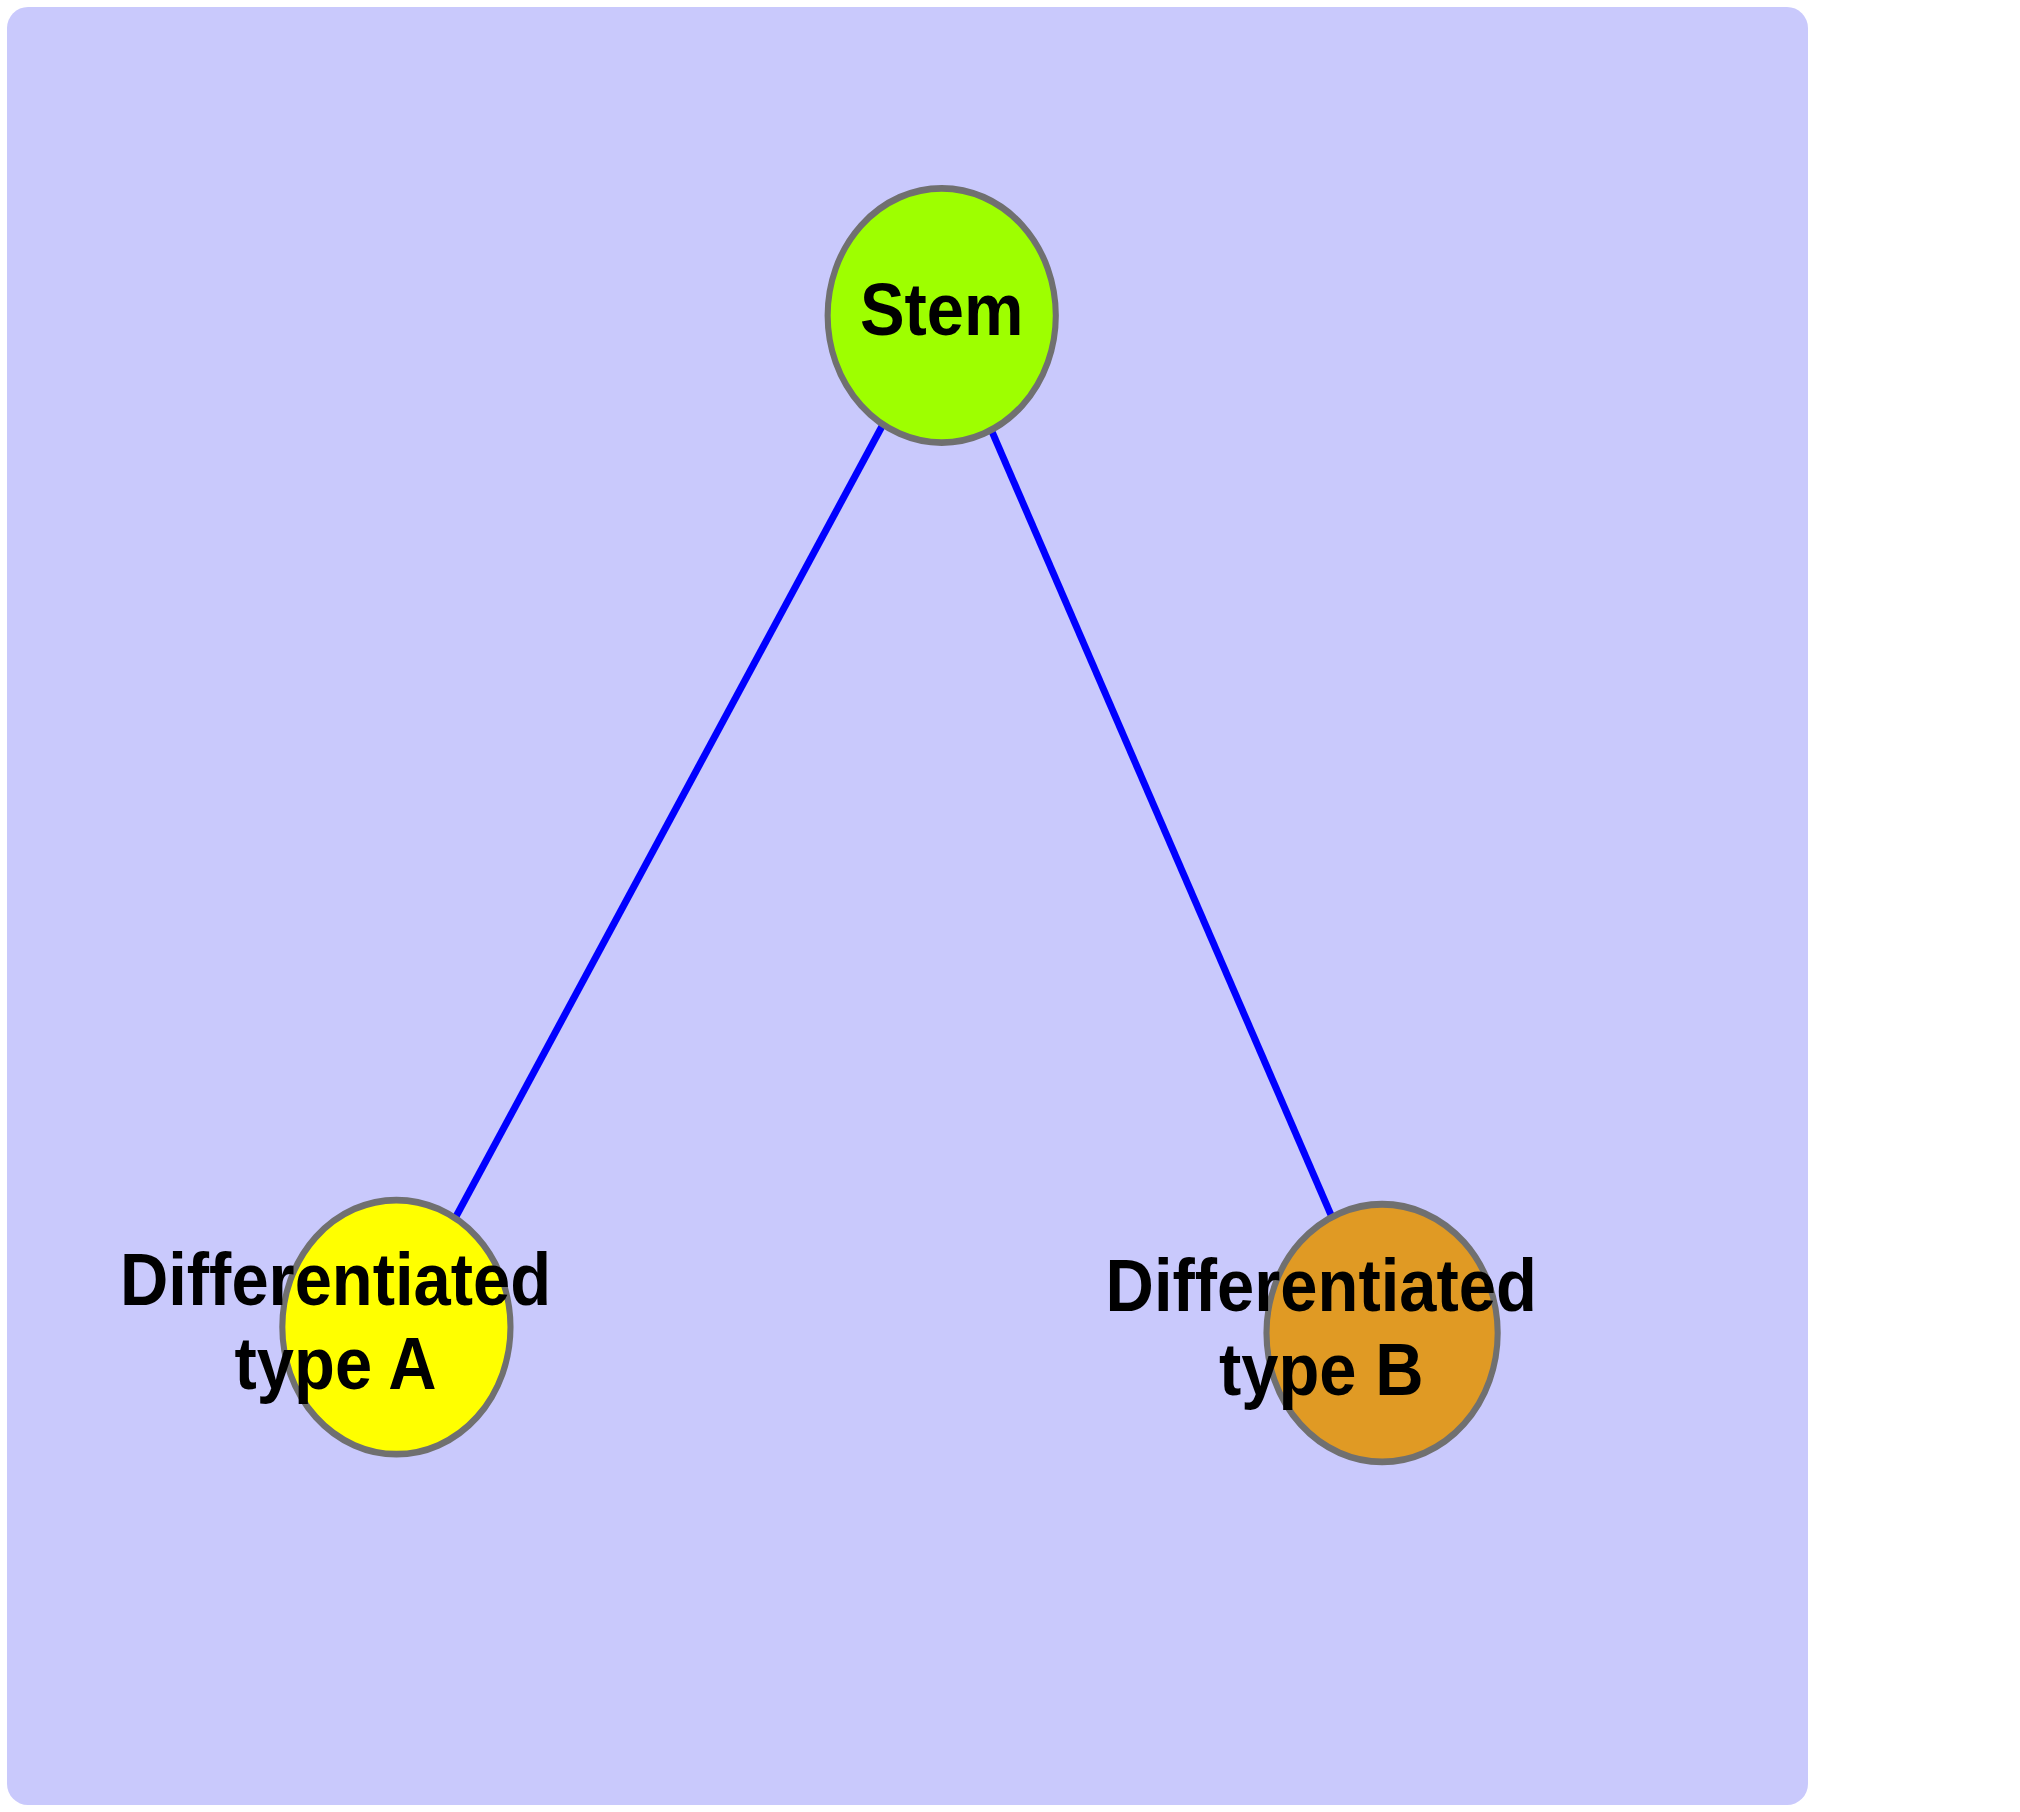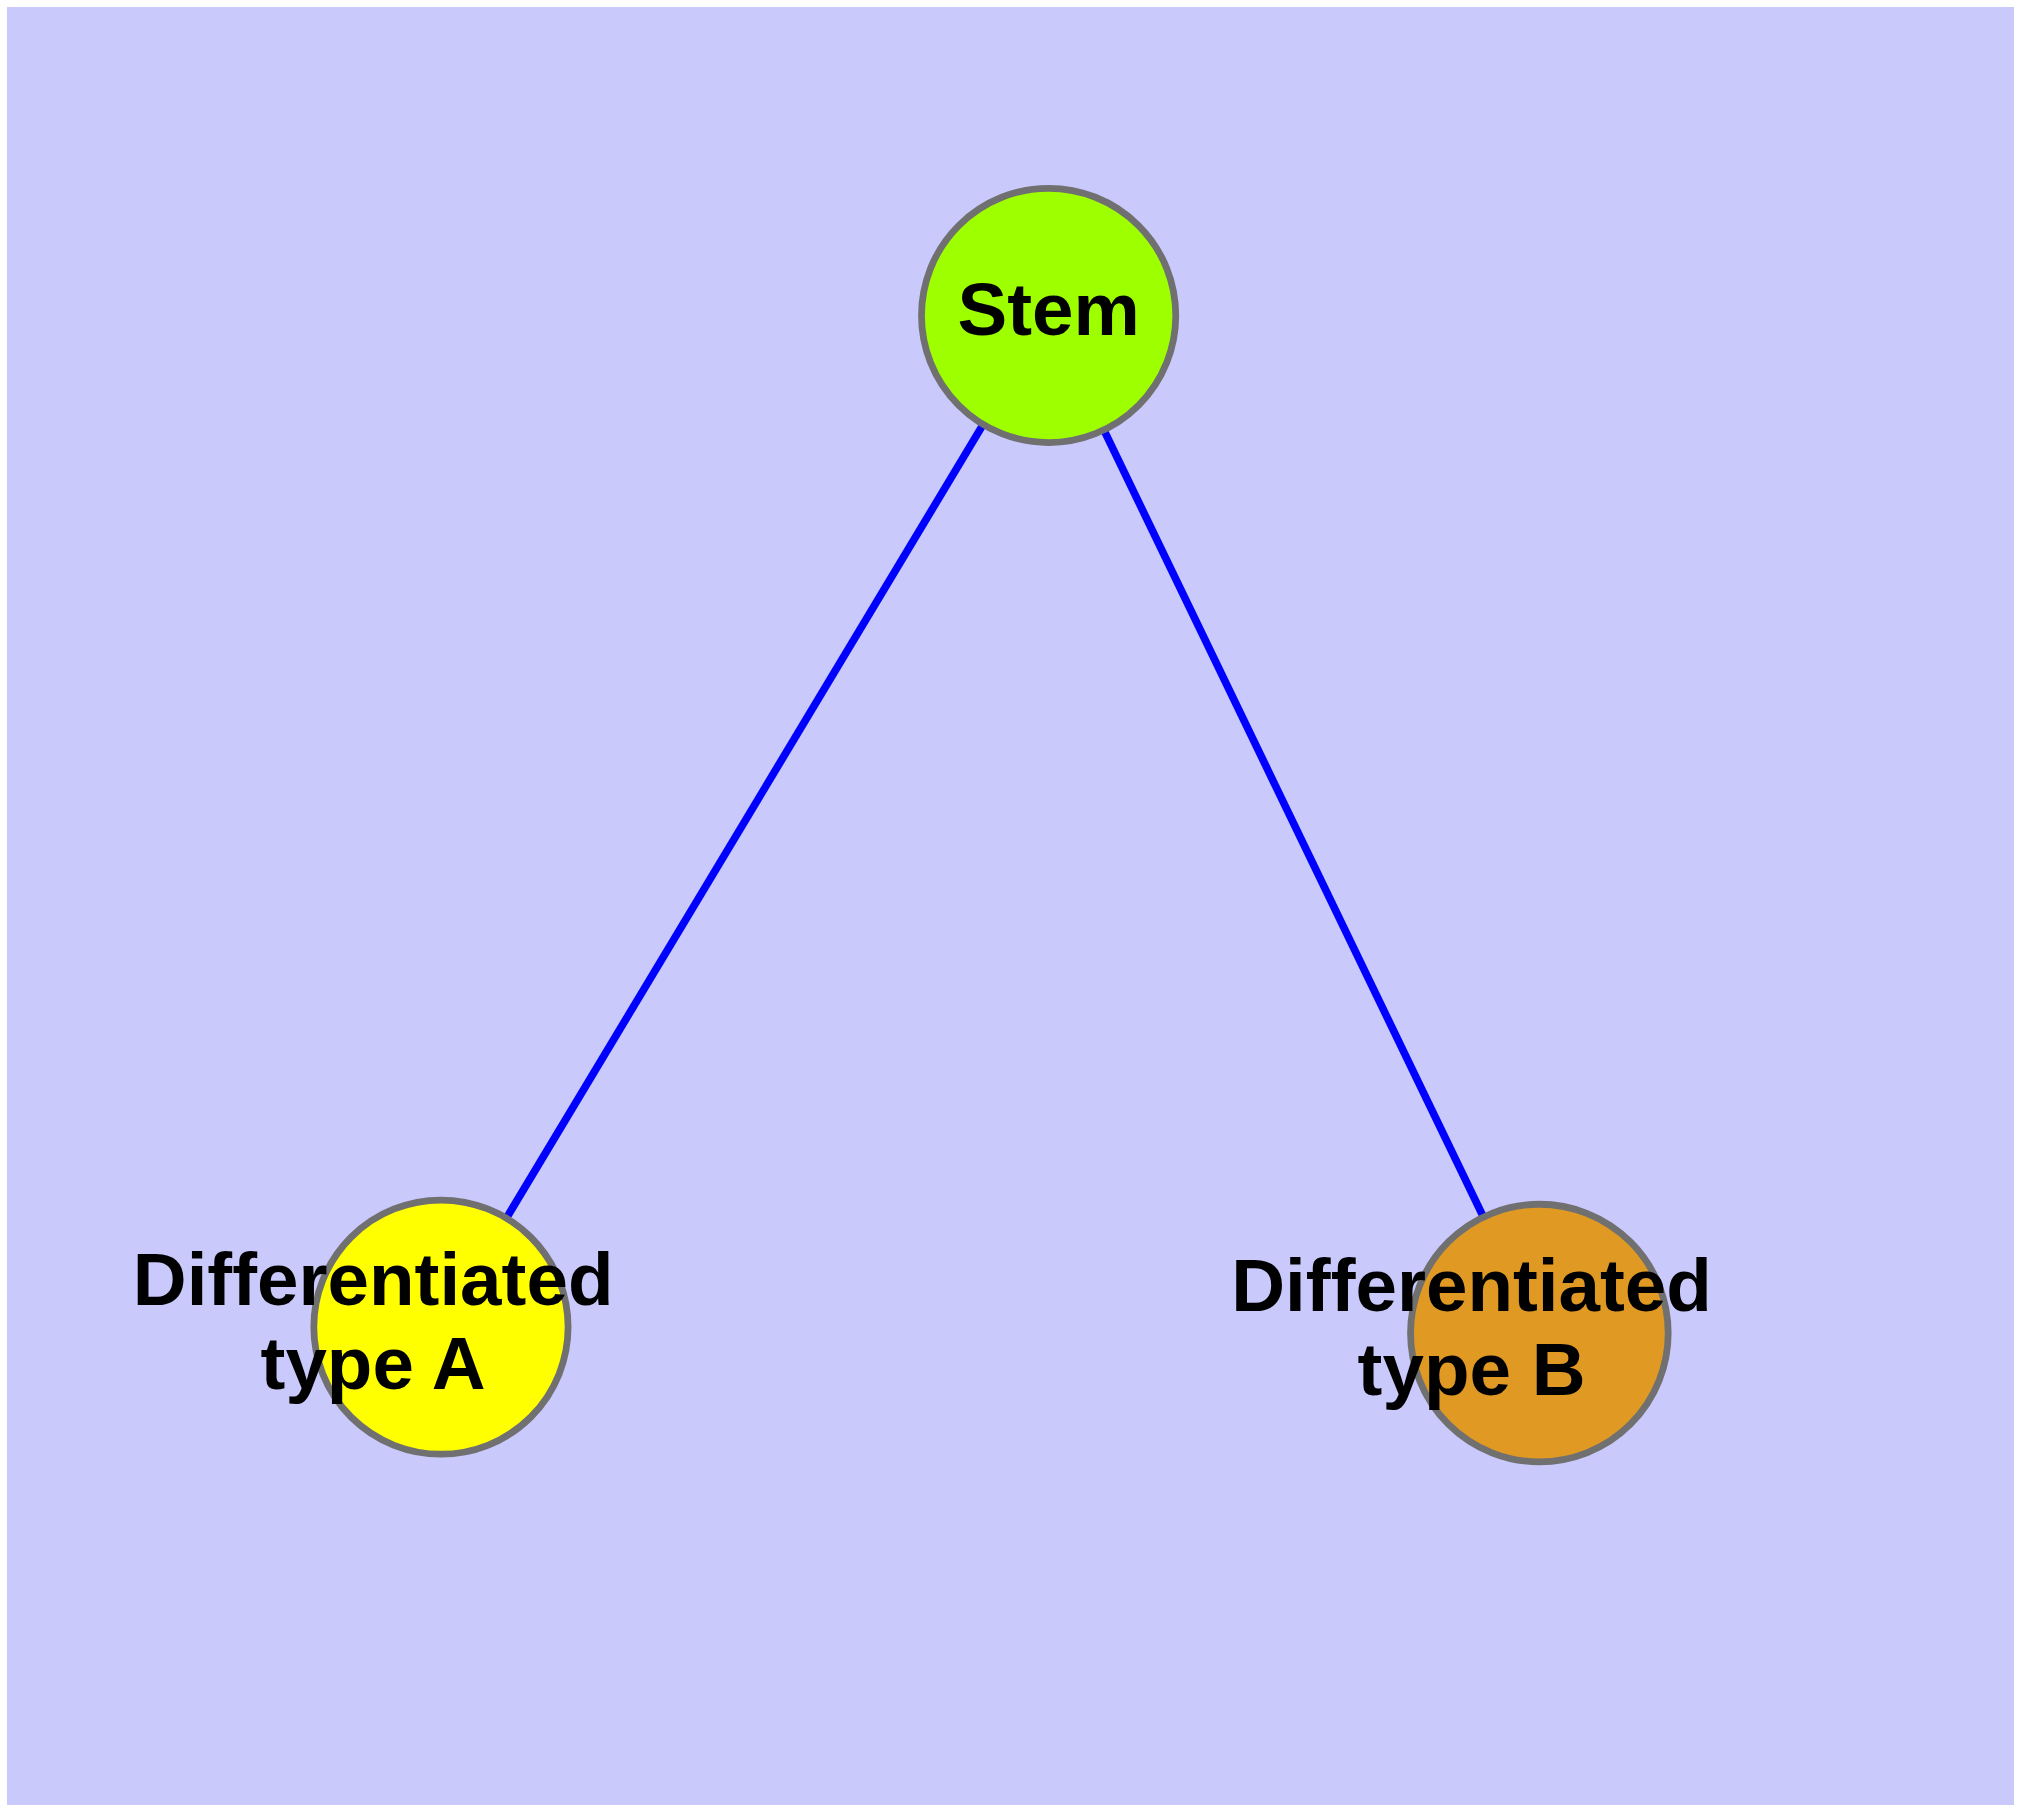--- a/index.html
+++ b/index.html
@@ -12,23 +12,24 @@
     width: 2021px;
     height: 1812px;
     background: #ffffff;
     overflow: hidden;
     font-family: "Liberation Sans", sans-serif;
   }
   #canvas {
     position: absolute;
     left: 6.8px;
     top: 6.8px;
-    width: 2007px;
+    width: 1801px;
     height: 1798px;
     background: #c9c9fc;
+    border-radius: 21px;
   }
   #graph {
     position: absolute;
     left: 0;
     top: 0;
     width: 100%;
     height: 100%;
     display: block;
   }
   .edge-line {

